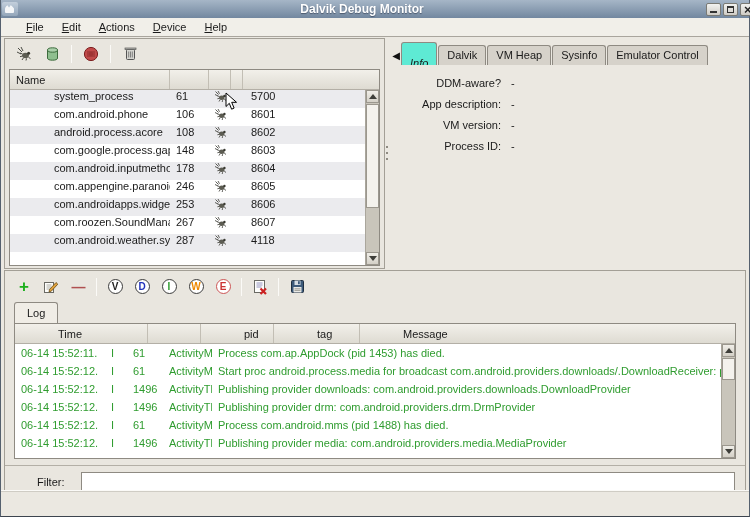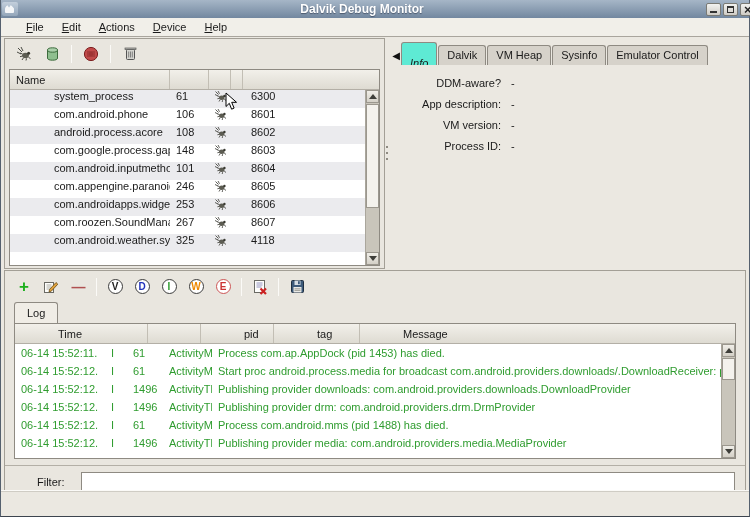--- a/index.html
+++ b/index.html
@@ -245,21 +245,21 @@
             <span class="c-pid">61</span>
             <span class="c-bug">
                 <svg width="13" height="13" viewBox="0 0 13 13">
                   <path d="M1.5 1.5 L4.5 4.5 M1 4.5 L4 6 M4 1 L5.5 3.8" stroke="#4a4a44" stroke-width="0.9" fill="none"></path>
                   <ellipse cx="7.8" cy="7.8" rx="2.8" ry="2.2" fill="#5c5c52"></ellipse>
                   <circle cx="10.4" cy="5.9" r="1.2" fill="#3a3a32"></circle>
                   <path d="M5.4 6.6 L3.4 5.8 M5.4 8.2 L3.4 8.8 M6.2 9.7 L5 11.5 M8.6 10.2 L8.2 12 M10.3 9.3 L12 10.4" stroke="#4a4a44" stroke-width="0.9" fill="none"></path>
                 </svg>
               </span>
             <span class="c-sp"></span>
-            <span class="c-port">6300</span>
+            <span class="c-port">5700</span>
           </div>
           <div class="trow">
             <span class="c-name">com.android.phone</span>
             <span class="c-pid">106</span>
             <span class="c-bug">
                 <svg width="13" height="13" viewBox="0 0 13 13">
                   <path d="M1.5 1.5 L4.5 4.5 M1 4.5 L4 6 M4 1 L5.5 3.8" stroke="#4a4a44" stroke-width="0.9" fill="none"></path>
                   <ellipse cx="7.8" cy="7.8" rx="2.8" ry="2.2" fill="#5c5c52"></ellipse>
                   <circle cx="10.4" cy="5.9" r="1.2" fill="#3a3a32"></circle>
                   <path d="M5.4 6.6 L3.4 5.8 M5.4 8.2 L3.4 8.8 M6.2 9.7 L5 11.5 M8.6 10.2 L8.2 12 M10.3 9.3 L12 10.4" stroke="#4a4a44" stroke-width="0.9" fill="none"></path>
@@ -291,21 +291,21 @@
                   <ellipse cx="7.8" cy="7.8" rx="2.8" ry="2.2" fill="#5c5c52"></ellipse>
                   <circle cx="10.4" cy="5.9" r="1.2" fill="#3a3a32"></circle>
                   <path d="M5.4 6.6 L3.4 5.8 M5.4 8.2 L3.4 8.8 M6.2 9.7 L5 11.5 M8.6 10.2 L8.2 12 M10.3 9.3 L12 10.4" stroke="#4a4a44" stroke-width="0.9" fill="none"></path>
                 </svg>
               </span>
             <span class="c-sp"></span>
             <span class="c-port">8603</span>
           </div>
           <div class="trow">
             <span class="c-name">com.android.inputmethod</span>
-            <span class="c-pid">101</span>
+            <span class="c-pid">178</span>
             <span class="c-bug">
                 <svg width="13" height="13" viewBox="0 0 13 13">
                   <path d="M1.5 1.5 L4.5 4.5 M1 4.5 L4 6 M4 1 L5.5 3.8" stroke="#4a4a44" stroke-width="0.9" fill="none"></path>
                   <ellipse cx="7.8" cy="7.8" rx="2.8" ry="2.2" fill="#5c5c52"></ellipse>
                   <circle cx="10.4" cy="5.9" r="1.2" fill="#3a3a32"></circle>
                   <path d="M5.4 6.6 L3.4 5.8 M5.4 8.2 L3.4 8.8 M6.2 9.7 L5 11.5 M8.6 10.2 L8.2 12 M10.3 9.3 L12 10.4" stroke="#4a4a44" stroke-width="0.9" fill="none"></path>
                 </svg>
               </span>
             <span class="c-sp"></span>
             <span class="c-port">8604</span>
@@ -347,21 +347,21 @@
                   <ellipse cx="7.8" cy="7.8" rx="2.8" ry="2.2" fill="#5c5c52"></ellipse>
                   <circle cx="10.4" cy="5.9" r="1.2" fill="#3a3a32"></circle>
                   <path d="M5.4 6.6 L3.4 5.8 M5.4 8.2 L3.4 8.8 M6.2 9.7 L5 11.5 M8.6 10.2 L8.2 12 M10.3 9.3 L12 10.4" stroke="#4a4a44" stroke-width="0.9" fill="none"></path>
                 </svg>
               </span>
             <span class="c-sp"></span>
             <span class="c-port">8607</span>
           </div>
           <div class="trow">
             <span class="c-name">com.android.weather.sync</span>
-            <span class="c-pid">325</span>
+            <span class="c-pid">287</span>
             <span class="c-bug">
                 <svg width="13" height="13" viewBox="0 0 13 13">
                   <path d="M1.5 1.5 L4.5 4.5 M1 4.5 L4 6 M4 1 L5.5 3.8" stroke="#4a4a44" stroke-width="0.9" fill="none"></path>
                   <ellipse cx="7.8" cy="7.8" rx="2.8" ry="2.2" fill="#5c5c52"></ellipse>
                   <circle cx="10.4" cy="5.9" r="1.2" fill="#3a3a32"></circle>
                   <path d="M5.4 6.6 L3.4 5.8 M5.4 8.2 L3.4 8.8 M6.2 9.7 L5 11.5 M8.6 10.2 L8.2 12 M10.3 9.3 L12 10.4" stroke="#4a4a44" stroke-width="0.9" fill="none"></path>
                 </svg>
               </span>
             <span class="c-sp"></span>
             <span class="c-port">4118</span>

